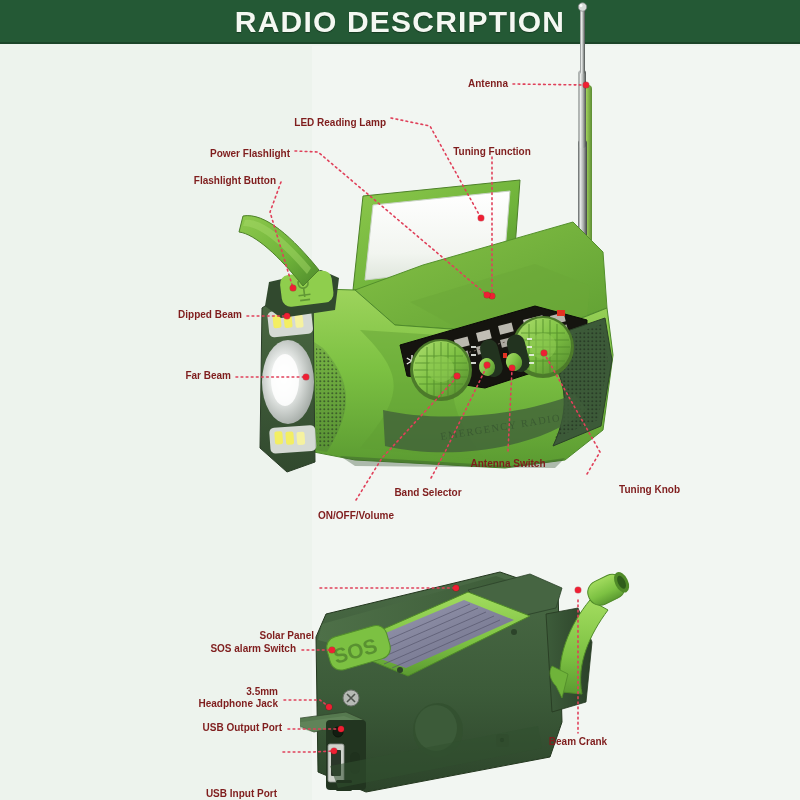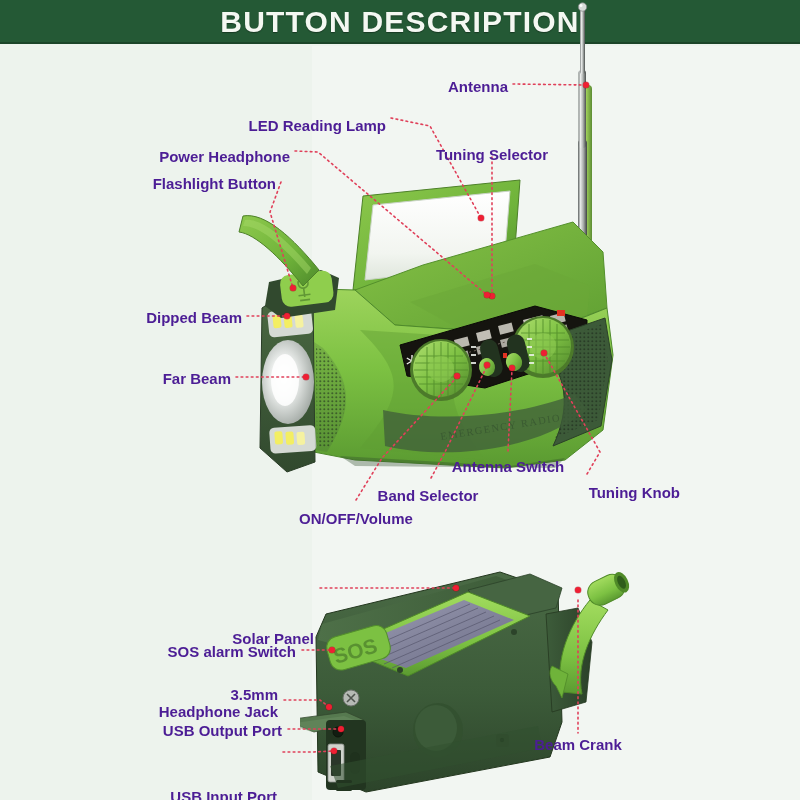--- a/index.html
+++ b/index.html
@@ -29,23 +29,23 @@
   .banner-title{
     position:absolute; left:0; top:0; width:800px; height:44px;
     display:flex; align-items:center; justify-content:center;
     color:#f4f8f2;
     font-size:30px; font-weight:bold; letter-spacing:1.2px;
     text-shadow:0 1px 1px rgba(0,0,0,.35);
   }
   
   .lbl{
     position:absolute;
-    font-size:15px;
+    font-size:10px;
     font-weight:bold;
-    color:#4c1d95;
+    color:#7f1d1d;
     white-space:pre;
     line-height:1.15;
   }
   .lbl.r{ text-align:right; }
   .lbl.c{ text-align:center; }
   .dot{
     position:absolute;
     width:6px; height:6px;
     border-radius:50%;
     background:#ef1f33;
@@ -54,21 +54,21 @@
   svg{ display:block; }
 </style>
 </head>
 <body>
 
 <div id="stage">
 
   <div class="bg-band"></div>
 
   <div class="banner">
-    <div class="banner-title">BUTTON DESCRIPTION</div>
+    <div class="banner-title">RADIO DESCRIPTION</div>
   </div>
 
   <svg width="800" height="800" style="position:absolute;left:0;top:0;pointer-events:none;">
     <defs>
       <linearGradient id="metal" x1="0" y1="0" x2="1" y2="0">
         <stop offset="0%" stop-color="#6f7473"></stop>
         <stop offset="25%" stop-color="#eef0ef"></stop>
         <stop offset="55%" stop-color="#b9bdbb"></stop>
         <stop offset="100%" stop-color="#4a4f4d"></stop>
       </linearGradient>
@@ -398,23 +398,23 @@
     <span class="dot" style="left:331px;  top:748px;"></span>
     <span class="dot" style="left:575px;  top:587px;"></span>
   </div>
 
   <div>
 
     <div class="lbl r" style="left:312px; top:78px; width:196px;">Antenna</div>
 
     <div class="lbl r" style="left:192px; top:117px; width:194px;">LED Reading Lamp</div>
 
-    <div class="lbl c" style="left:382px; top:146px; width:220px;">Tuning Selector</div>
-
-    <div class="lbl r" style="left:96px; top:148px; width:194px;">Power Headphone</div>
+    <div class="lbl c" style="left:382px; top:146px; width:220px;">Tuning Function</div>
+
+    <div class="lbl r" style="left:96px; top:148px; width:194px;">Power Flashlight</div>
 
     <div class="lbl r" style="left:76px; top:175px; width:200px;">Flashlight Button</div>
 
     <div class="lbl r" style="left:76px; top:309px; width:166px;">Dipped Beam</div>
 
     <div class="lbl r" style="left:76px; top:370px; width:155px;">Far Beam</div>
 
     <div class="lbl c" style="left:246px; top:510px; width:220px;">ON/OFF/Volume</div>
 
     <div class="lbl c" style="left:328px; top:487px; width:200px;">Band Selector</div>

